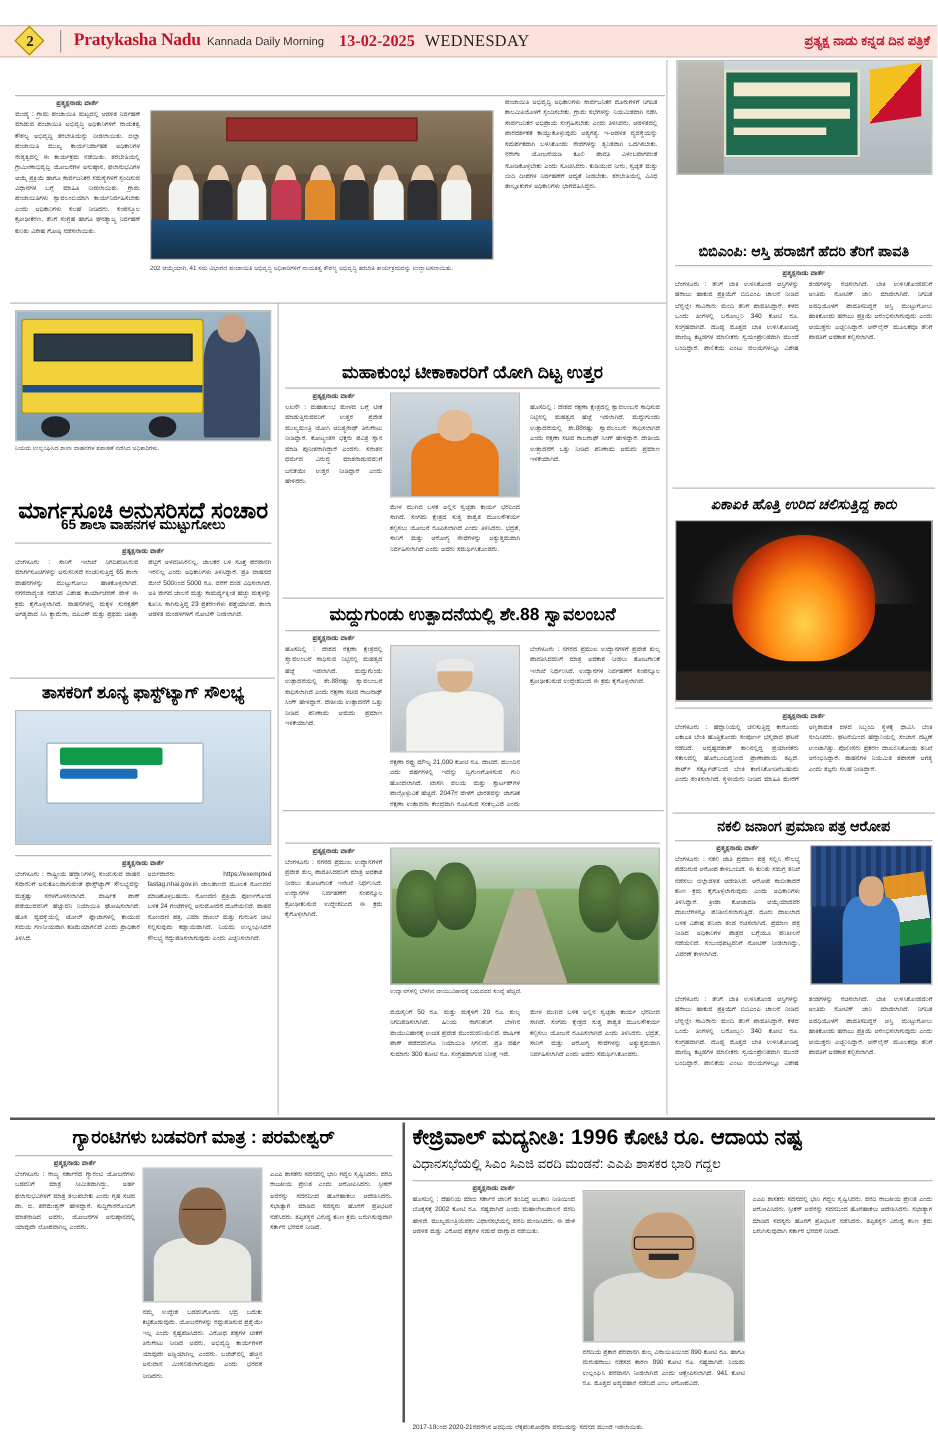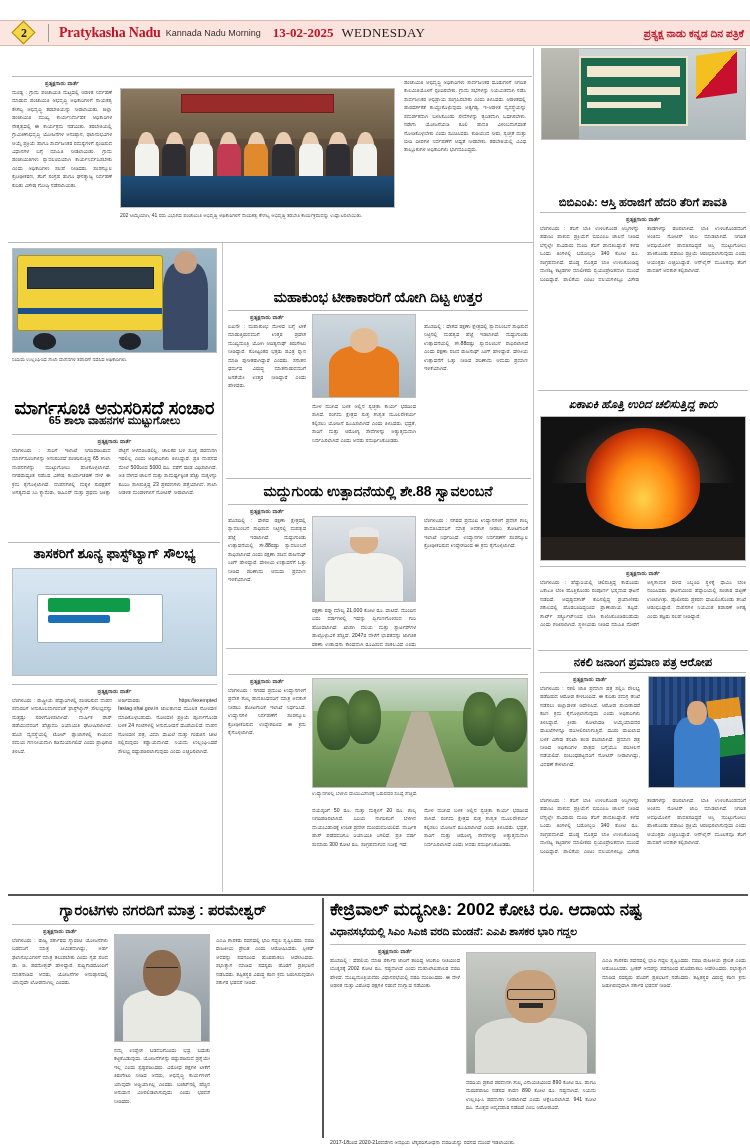--- a/index.html
+++ b/index.html
@@ -235,21 +235,21 @@
 </head>
 <body>
 
 <div class="masthead">
   <div class="mast-pagebadge">
     <div class="diamond"></div>
     <div class="num">2</div>
   </div>
   <div class="mast-div"></div>
   <div class="mast-brand">Pratykasha Nadu</div>
-  <div class="mast-sub">Kannada Nadu Morning</div>
+  <div class="mast-sub">Kannada Daily Morning</div>
   <div class="mast-date">13-02-2025</div>
   <div class="mast-day">WEDNESDAY</div>
   <div class="mast-kn">ಪ್ರತ್ಯಕ್ಷ ನಾಡು ಕನ್ನಡ ದಿನ ಪತ್ರಿಕೆ</div>
 </div>
 
 <div class="page">
 
 
   <div class="photo img-bldg" style="left:541px; top:2px; width:205px; height:92px;">
     <div class="ph-inner">
@@ -407,36 +407,36 @@
       <div class="flag"></div>
       <div class="body"></div>
       <div class="head"></div>
     </div>
   </div>
   <div class="body-col" style="position:absolute; left:540px; top:750px; width:206px; height:95px; column-count:2; column-gap:8px;">ಬೆಂಗಳೂರು : ತೆರಿಗೆ ಬಾಕಿ ಉಳಿಸಿಕೊಂಡ ಆಸ್ತಿಗಳನ್ನು ಹರಾಜು ಹಾಕುವ ಪ್ರಕ್ರಿಯೆಗೆ ಬಿಬಿಎಂಪಿ ಚಾಲನೆ ನೀಡಿದ ಬೆನ್ನಲ್ಲೇ ಸಾವಿರಾರು ಮಂದಿ ತೆರಿಗೆ ಪಾವತಿಸಿದ್ದಾರೆ. ಕಳೆದ ಒಂದು ತಿಂಗಳಲ್ಲಿ ಬರೋಬ್ಬರಿ 340 ಕೋಟಿ ರೂ. ಸಂಗ್ರಹವಾಗಿದೆ. ದೊಡ್ಡ ಮೊತ್ತದ ಬಾಕಿ ಉಳಿಸಿಕೊಂಡಿದ್ದ ವಾಣಿಜ್ಯ ಕಟ್ಟಡಗಳ ಮಾಲೀಕರು ಸ್ವಯಂಪ್ರೇರಿತವಾಗಿ ಮುಂದೆ ಬಂದಿದ್ದಾರೆ. ಪಾಲಿಕೆಯ ಎಂಟು ವಲಯಗಳಲ್ಲೂ ವಿಶೇಷ ತಂಡಗಳನ್ನು ರಚಿಸಲಾಗಿದೆ. ಬಾಕಿ ಉಳಿಸಿಕೊಂಡವರಿಗೆ ಅಂತಿಮ ನೋಟಿಸ್ ಜಾರಿ ಮಾಡಲಾಗಿದೆ. ನಿಗದಿತ ಅವಧಿಯೊಳಗೆ ಪಾವತಿಸದಿದ್ದರೆ ಆಸ್ತಿ ಮುಟ್ಟುಗೋಲು ಹಾಕಿಕೊಂಡು ಹರಾಜು ಪ್ರಕ್ರಿಯೆ ಆರಂಭಿಸಲಾಗುವುದು ಎಂದು ಆಯುಕ್ತರು ಎಚ್ಚರಿಸಿದ್ದಾರೆ. ಆನ್‌ಲೈನ್ ಮೂಲಕವೂ ತೆರಿಗೆ ಪಾವತಿಗೆ ಅವಕಾಶ ಕಲ್ಪಿಸಲಾಗಿದೆ.</div>
 
   <div class="hline" style="left:8px; top:848px; width:740px; height:2px; background:#555;"></div>
   <div class="vline" style="left:322px; top:852px; height:240px; width:2px; background:#555;"></div>
 
-  <div class="sec-head" style="position:absolute; left:12px; top:856px; width:302px; font-size:14.5px;">ಗ್ಯಾರಂಟಿಗಳು ನಗರದಿಗೆ ಮಾತ್ರ : ಪರಮೇಶ್ವರ್</div>
+  <div class="sec-head" style="position:absolute; left:12px; top:856px; width:302px; font-size:14.5px;">ಗ್ಯಾರಂಟಿಗಳು ಬಡವರಿಗೆ ಮಾತ್ರ : ಪರಮೇಶ್ವರ್</div>
   <div class="hline" style="left:12px; top:878px; width:302px;"></div>
   <div class="byline" style="position:absolute; left:12px; top:880px; width:96px;">ಪ್ರತ್ಯಕ್ಷನಾಡು ವಾರ್ತೆ</div>
   <div class="body-col" style="position:absolute; left:12px; top:890px; width:96px; height:198px;">ಬೆಂಗಳೂರು : ರಾಜ್ಯ ಸರ್ಕಾರದ ಗ್ಯಾರಂಟಿ ಯೋಜನೆಗಳು ಬಡವರಿಗೆ ಮಾತ್ರ ಸೀಮಿತವಾಗಿದ್ದು, ಅರ್ಹ ಫಲಾನುಭವಿಗಳಿಗೆ ಮಾತ್ರ ತಲುಪಬೇಕು ಎಂದು ಗೃಹ ಸಚಿವ ಡಾ. ಜಿ. ಪರಮೇಶ್ವರ್ ಹೇಳಿದ್ದಾರೆ. ಸುದ್ದಿಗಾರರೊಂದಿಗೆ ಮಾತನಾಡಿದ ಅವರು, ಯೋಜನೆಗಳ ಅನುಷ್ಠಾನದಲ್ಲಿ ಯಾವುದೇ ಲೋಪವಾಗಿಲ್ಲ ಎಂದರು.</div>
   <div class="photo img-param" style="left:114px; top:888px; width:96px; height:108px;">
     <div class="ph-inner">
       <div class="shirt"></div>
       <div class="head"></div>
       <div class="glass"></div>
     </div>
   </div>
   <div class="body-col" style="position:absolute; left:114px; top:1000px; width:96px; height:88px;">ನಮ್ಮ ಉದ್ದೇಶ ಬಡವರಿಗೊಂದು ಭದ್ರ ಬದುಕು ಕಟ್ಟಿಕೊಡುವುದು. ಯೋಜನೆಗಳನ್ನು ರದ್ದುಪಡಿಸುವ ಪ್ರಶ್ನೆಯೇ ಇಲ್ಲ ಎಂದು ಸ್ಪಷ್ಟಪಡಿಸಿದರು. ವಿರೋಧ ಪಕ್ಷಗಳ ಟೀಕೆಗೆ ತಿರುಗೇಟು ನೀಡಿದ ಅವರು, ಅಭಿವೃದ್ಧಿ ಕಾರ್ಯಗಳಿಗೆ ಯಾವುದೇ ಅಡ್ಡಿಯಾಗಿಲ್ಲ ಎಂದರು. ಬಜೆಟ್‌ನಲ್ಲಿ ಹೆಚ್ಚಿನ ಅನುದಾನ ಮೀಸಲಿಡಲಾಗುವುದು ಎಂದು ಭರವಸೆ ನೀಡಿದರು.</div>
   <div class="body-col" style="position:absolute; left:216px; top:890px; width:98px; height:198px;">ಎಎಪಿ ಶಾಸಕರು ಸದನದಲ್ಲಿ ಭಾರಿ ಗದ್ದಲ ಸೃಷ್ಟಿಸಿದರು. ವರದಿ ರಾಜಕೀಯ ಪ್ರೇರಿತ ಎಂದು ಆರೋಪಿಸಿದರು. ಸ್ಪೀಕರ್ ಅವರನ್ನು ಸದನದಿಂದ ಹೊರಹಾಕಲು ಆದೇಶಿಸಿದರು. ಸಭಾತ್ಯಾಗ ಮಾಡಿದ ಸದಸ್ಯರು ಹೊರಗೆ ಪ್ರತಿಭಟನೆ ನಡೆಸಿದರು. ತಪ್ಪಿತಸ್ಥರ ವಿರುದ್ಧ ಕಠಿಣ ಕ್ರಮ ಜರುಗಿಸುವುದಾಗಿ ಸರ್ಕಾರ ಭರವಸೆ ನೀಡಿದೆ.</div>
 
-  <div class="sec-head" style="position:absolute; left:330px; top:854px; width:416px; font-size:17px; text-align:left;">ಕೇಜ್ರಿವಾಲ್ ಮದ್ಯನೀತಿ: 2002 ಕೋಟಿ ರೂ. ಆದಾಯ ನಷ್ಟ</div>
-  <div class="sec-head" style="position:absolute; left:330px; top:880px; width:416px; font-size:10.5px; text-align:left; font-weight:bold;">ವಿಧಾನಸಭೆಯಲ್ಲಿ ಸಿಎಂ ಸಿಎಜಿ ವರದಿ ಮಂಡನೆ: ಎಎಪಿ ಶಾಸಕರ ಭಾರಿ ಗದ್ದಲ</div>
+  <div class="sec-head" style="position:absolute; left:330px; top:854px; width:416px; font-size:17px; text-align:left;">ಕೇಜ್ರಿವಾಲ್ ಮದ್ಯನೀತಿ: 1996 ಕೋಟಿ ರೂ. ಆದಾಯ ನಷ್ಟ</div>
+  <div class="sec-head" style="position:absolute; left:330px; top:880px; width:416px; font-size:10.5px; text-align:left; font-weight:normal;">ವಿಧಾನಸಭೆಯಲ್ಲಿ ಸಿಎಂ ಸಿಎಜಿ ವರದಿ ಮಂಡನೆ: ಎಎಪಿ ಶಾಸಕರ ಭಾರಿ ಗದ್ದಲ</div>
   <div class="hline" style="left:330px; top:898px; width:416px;"></div>
   <div class="byline" style="position:absolute; left:330px; top:900px; width:130px;">ಪ್ರತ್ಯಕ್ಷನಾಡು ವಾರ್ತೆ</div>
   <div class="body-col" style="position:absolute; left:330px; top:910px; width:130px; height:178px;">ಹೊಸದಿಲ್ಲಿ : ದೆಹಲಿಯ ಮಾಜಿ ಸರ್ಕಾರ ಜಾರಿಗೆ ತಂದಿದ್ದ ಅಬಕಾರಿ ನೀತಿಯಿಂದ ಬೊಕ್ಕಸಕ್ಕೆ 2002 ಕೋಟಿ ರೂ. ನಷ್ಟವಾಗಿದೆ ಎಂದು ಮಹಾಲೇಖಪಾಲರ ವರದಿ ಹೇಳಿದೆ. ಮುಖ್ಯಮಂತ್ರಿಯವರು ವಿಧಾನಸಭೆಯಲ್ಲಿ ವರದಿ ಮಂಡಿಸಿದರು. ಈ ವೇಳೆ ಆಡಳಿತ ಮತ್ತು ವಿರೋಧ ಪಕ್ಷಗಳ ನಡುವೆ ವಾಗ್ವಾದ ನಡೆಯಿತು.</div>
   <div class="photo img-kej" style="left:466px; top:906px; width:130px; height:122px;">
     <div class="ph-inner">
       <div class="shirt"></div>
       <div class="head"></div>
       <div class="glass"></div>
       <div class="mus"></div>
     </div>

